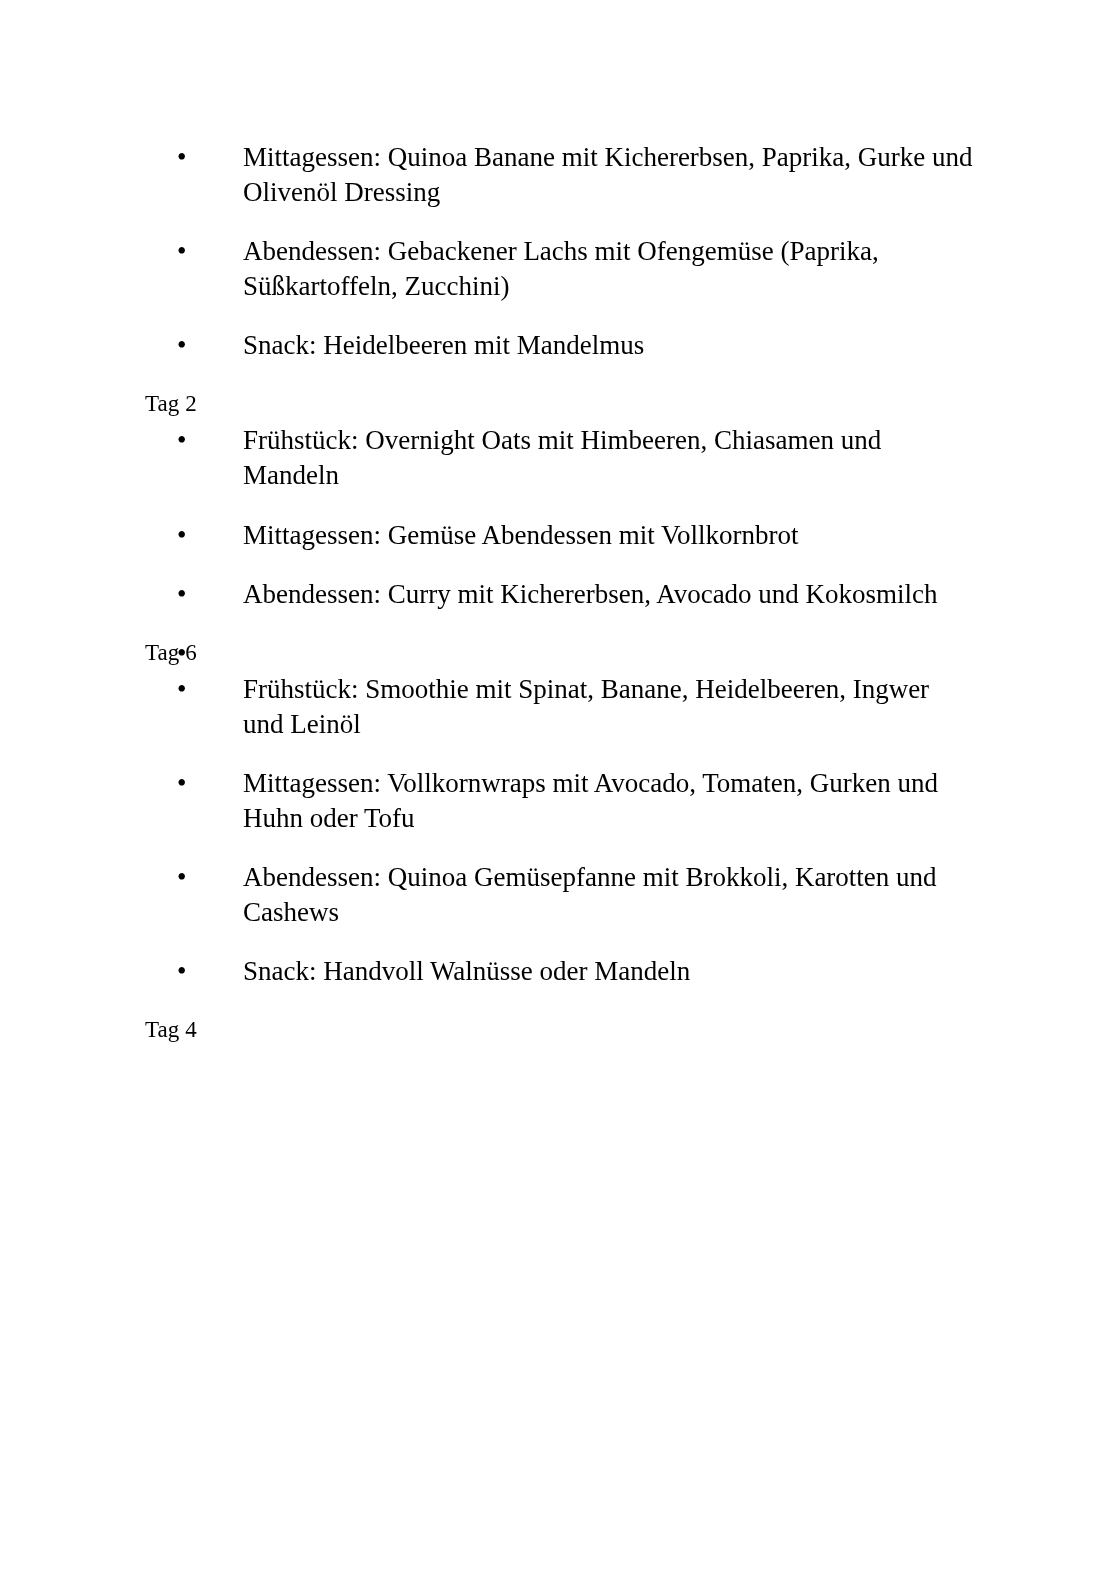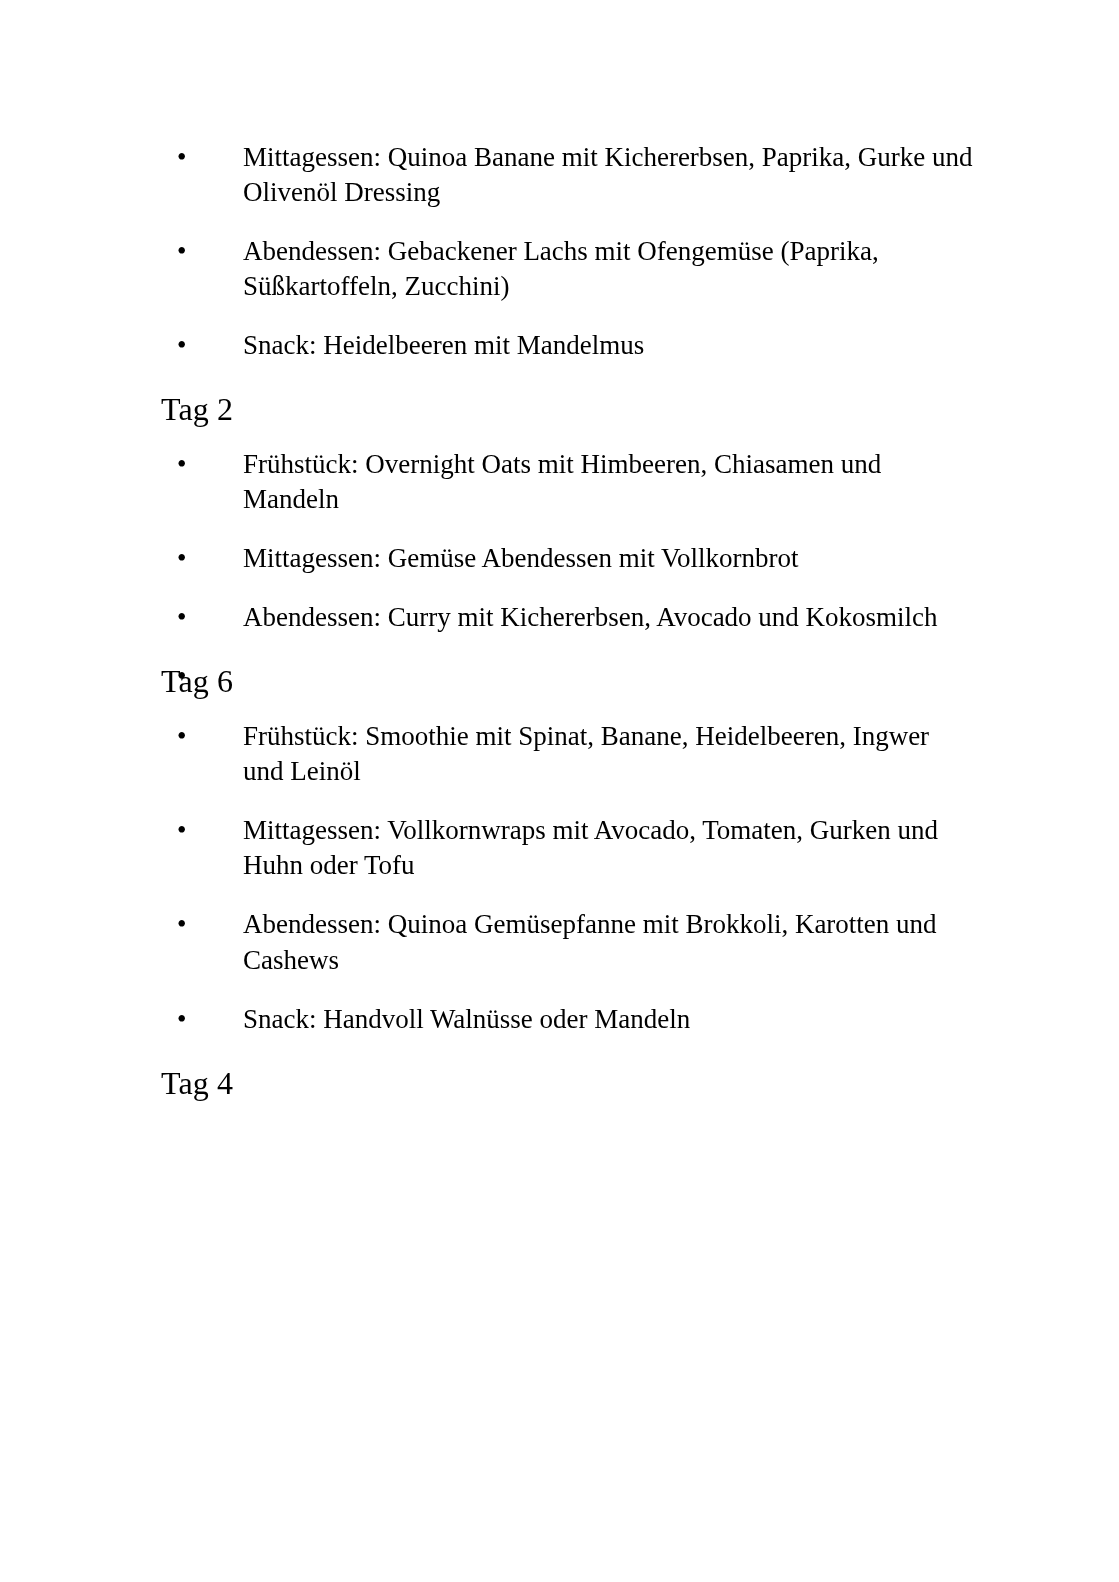--- a/index.html
+++ b/index.html
@@ -24,23 +24,23 @@
     background: #ffffff;
     box-sizing: border-box;
   }
   .content {
     position: absolute;
     left: 145px;
     top: 140px;
     width: 830px;
   }
   .heading {
-    font-size: 32px;
+    font-size: 23px;
     line-height: 1.30;
-    margin: 16px;
+    margin: 0;
     padding: 0;
     letter-spacing: 0.1px;
   }
   .bullet-list {
     list-style: none;
     margin: 0;
     padding: 0;
   }
   .bullet-item {
     position: relative;

